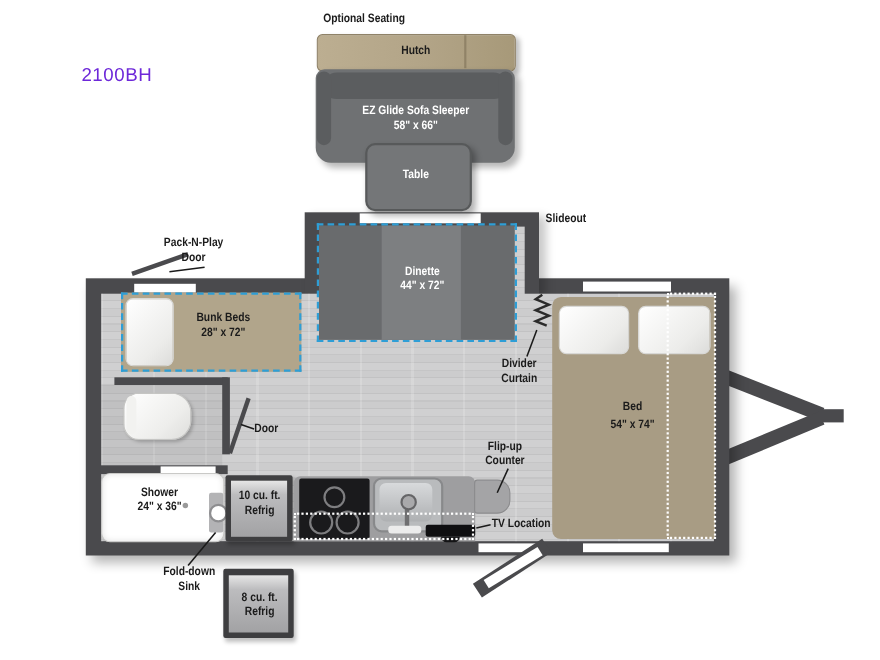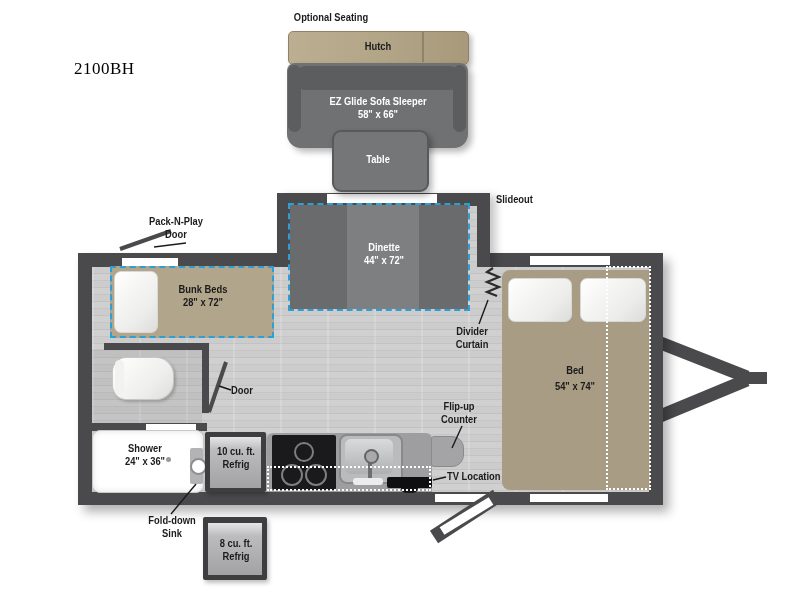--- a/index.html
+++ b/index.html
@@ -4,21 +4,21 @@
 <style>
   html,body{margin:0;padding:0;background:#fff;}
   .fp{position:relative;width:800px;height:600px;background:#ffffff;overflow:hidden;
       font-family:"Liberation Sans",sans-serif;}
   .abs{position:absolute;}
   .lbl{font-weight:bold;font-size:11px;line-height:13px;color:#1b1b1b;
        text-align:center;white-space:nowrap;}
   .lbl.c{transform:translateX(-50%) scaleX(.85);transform-origin:center top;}
   .lbl.l{transform:scaleX(.85);transform-origin:left top;text-align:left;}
   .lbl.w{color:#ffffff;}
-  .model{font-family:Liberation Serif, serif;font-size:17px;color:#000000;letter-spacing:.5px;}
+  .model{font-family:Liberation Sans, sans-serif;font-size:17px;color:#6d28d9;letter-spacing:.5px;}
   .wall{background:#4a4a4d;}
   .win{background:#ffffff;}
   .floor{background:
     repeating-linear-gradient(90deg, rgba(255,255,255,.16) 0 2px, rgba(0,0,0,0) 2px 47px),
     repeating-linear-gradient(180deg,#cccccd 0 6px,#c2c2c3 6px 7px,#d0d0d1 7px 13px,#c5c5c6 13px 14px);}
   .dashblue{border:2px dashed #2e9ed6;}
   .dotwhite{border:2px dotted #ffffff;}
   .fridge-outer{background:#3e3e40;border-radius:2px;box-shadow:2px 3px 4px rgba(0,0,0,.25);}
   .fridge-inner{background:linear-gradient(180deg,#e6e6e6,#bcbcbe 25%,#a2a2a4);}
   .burner{border:2px solid #7e7e80;border-radius:50%;}

